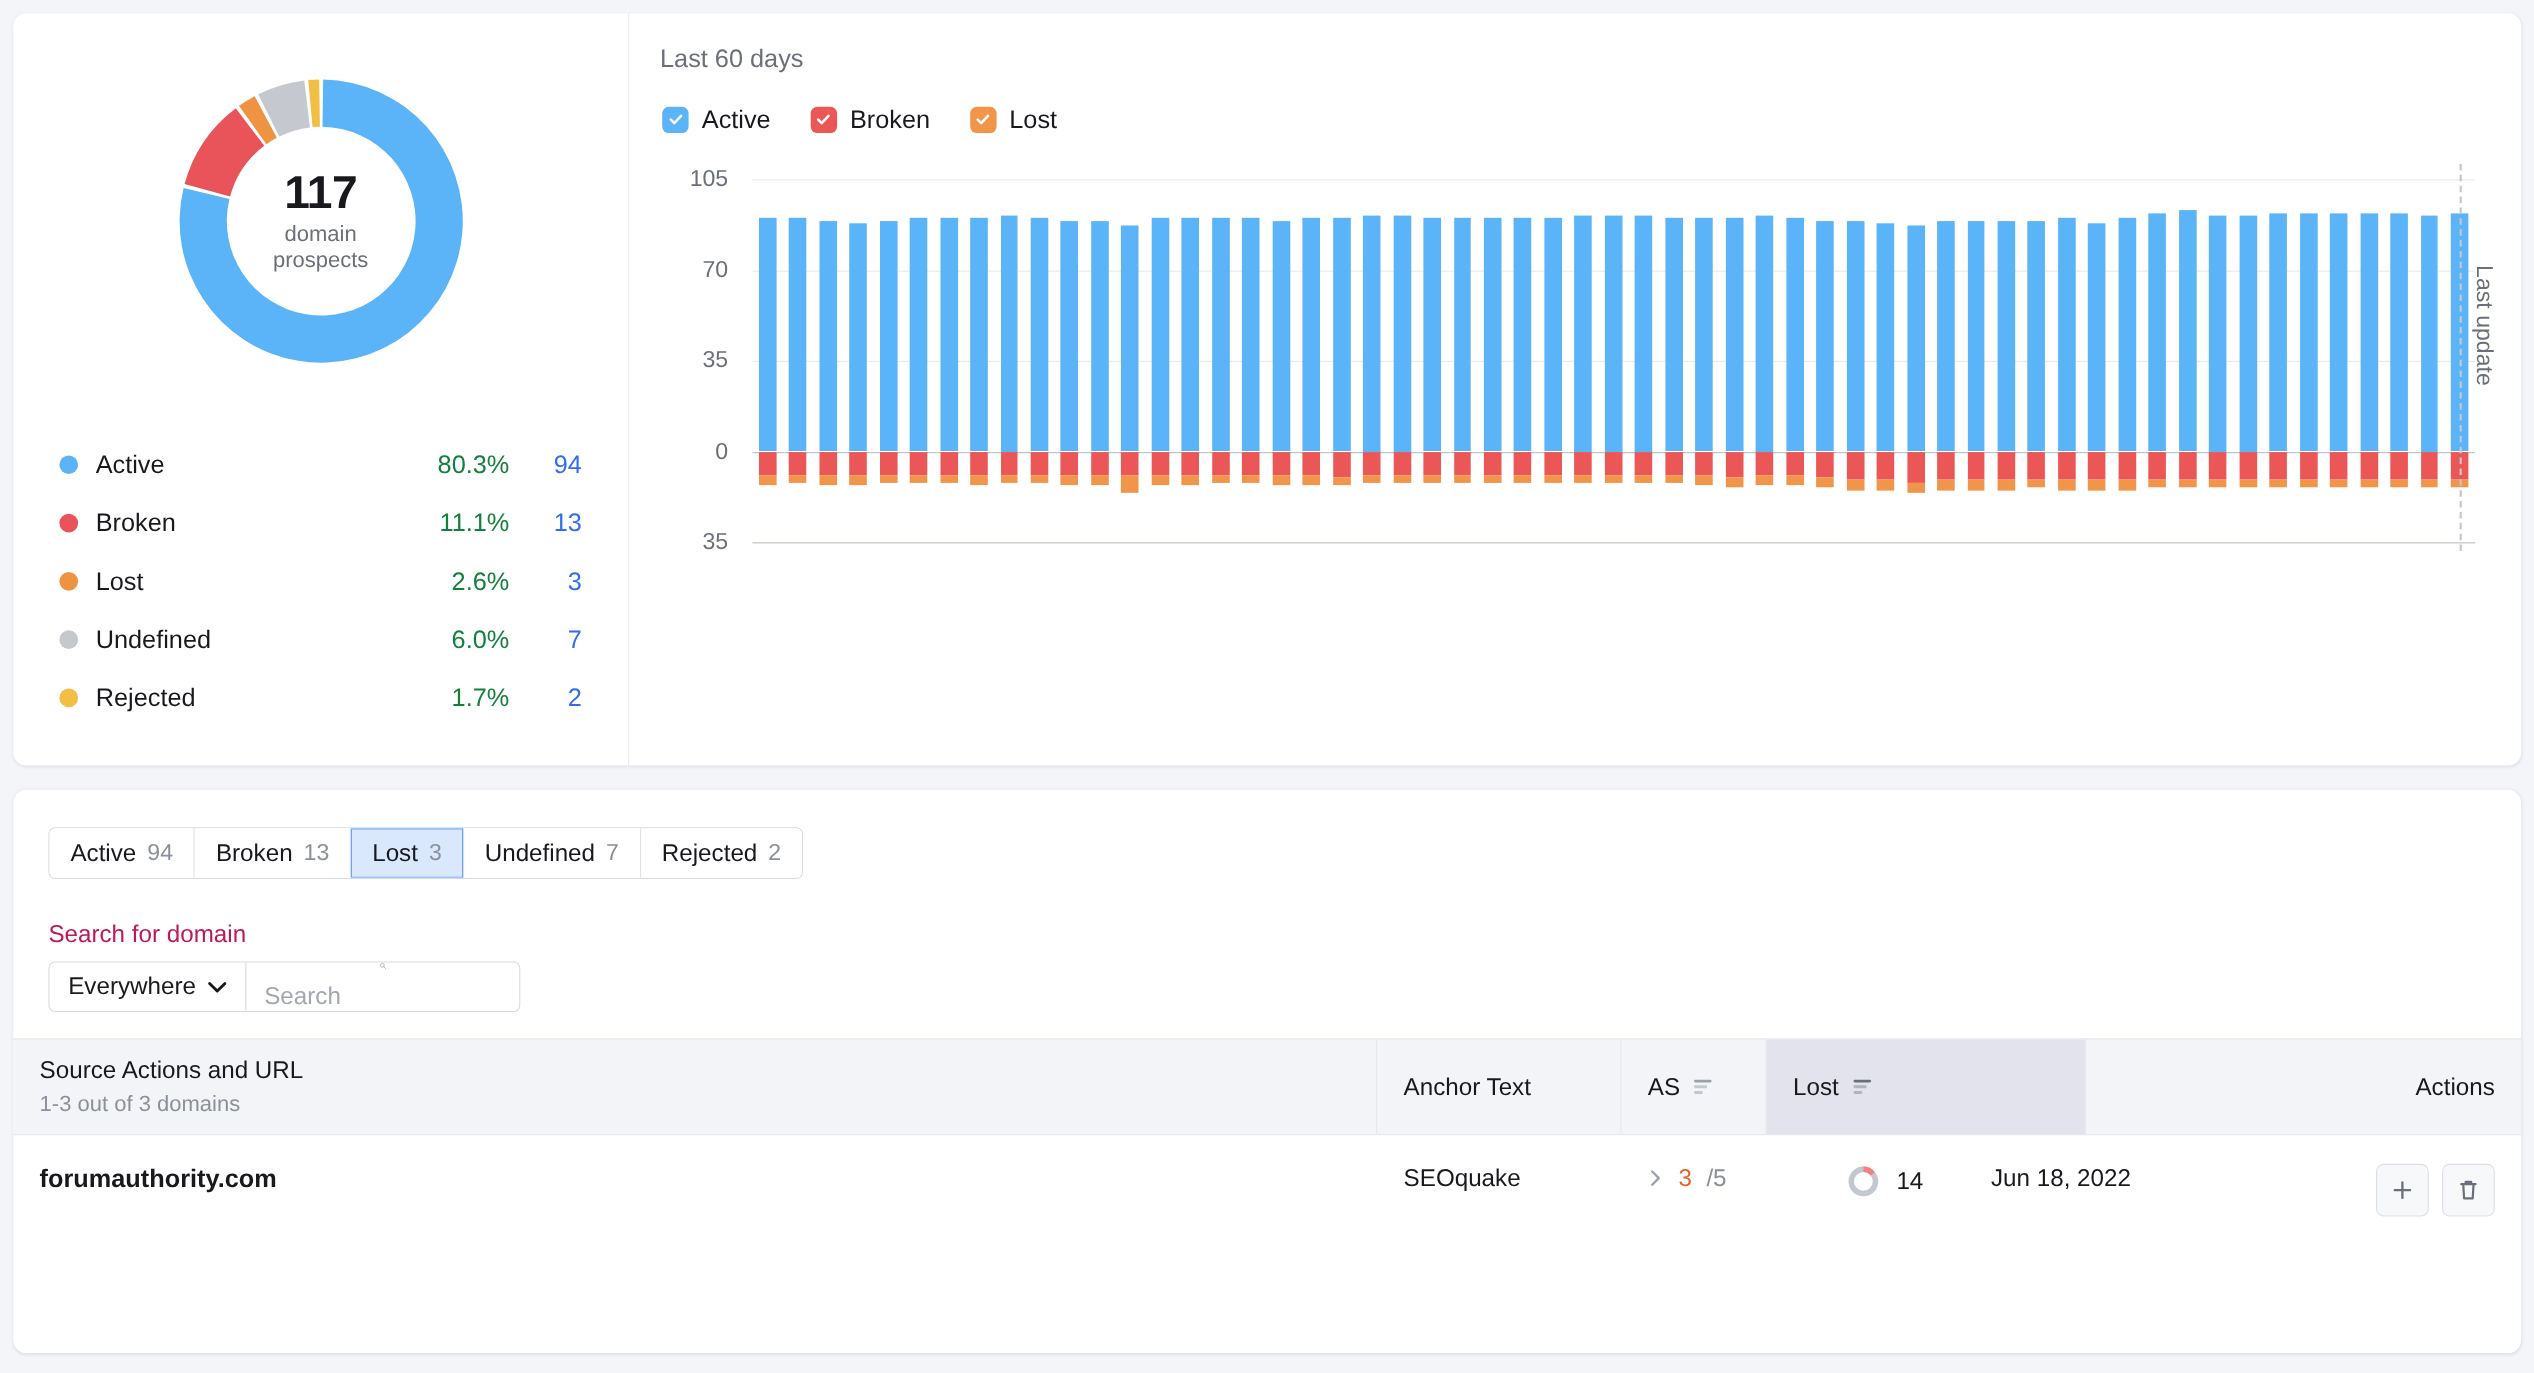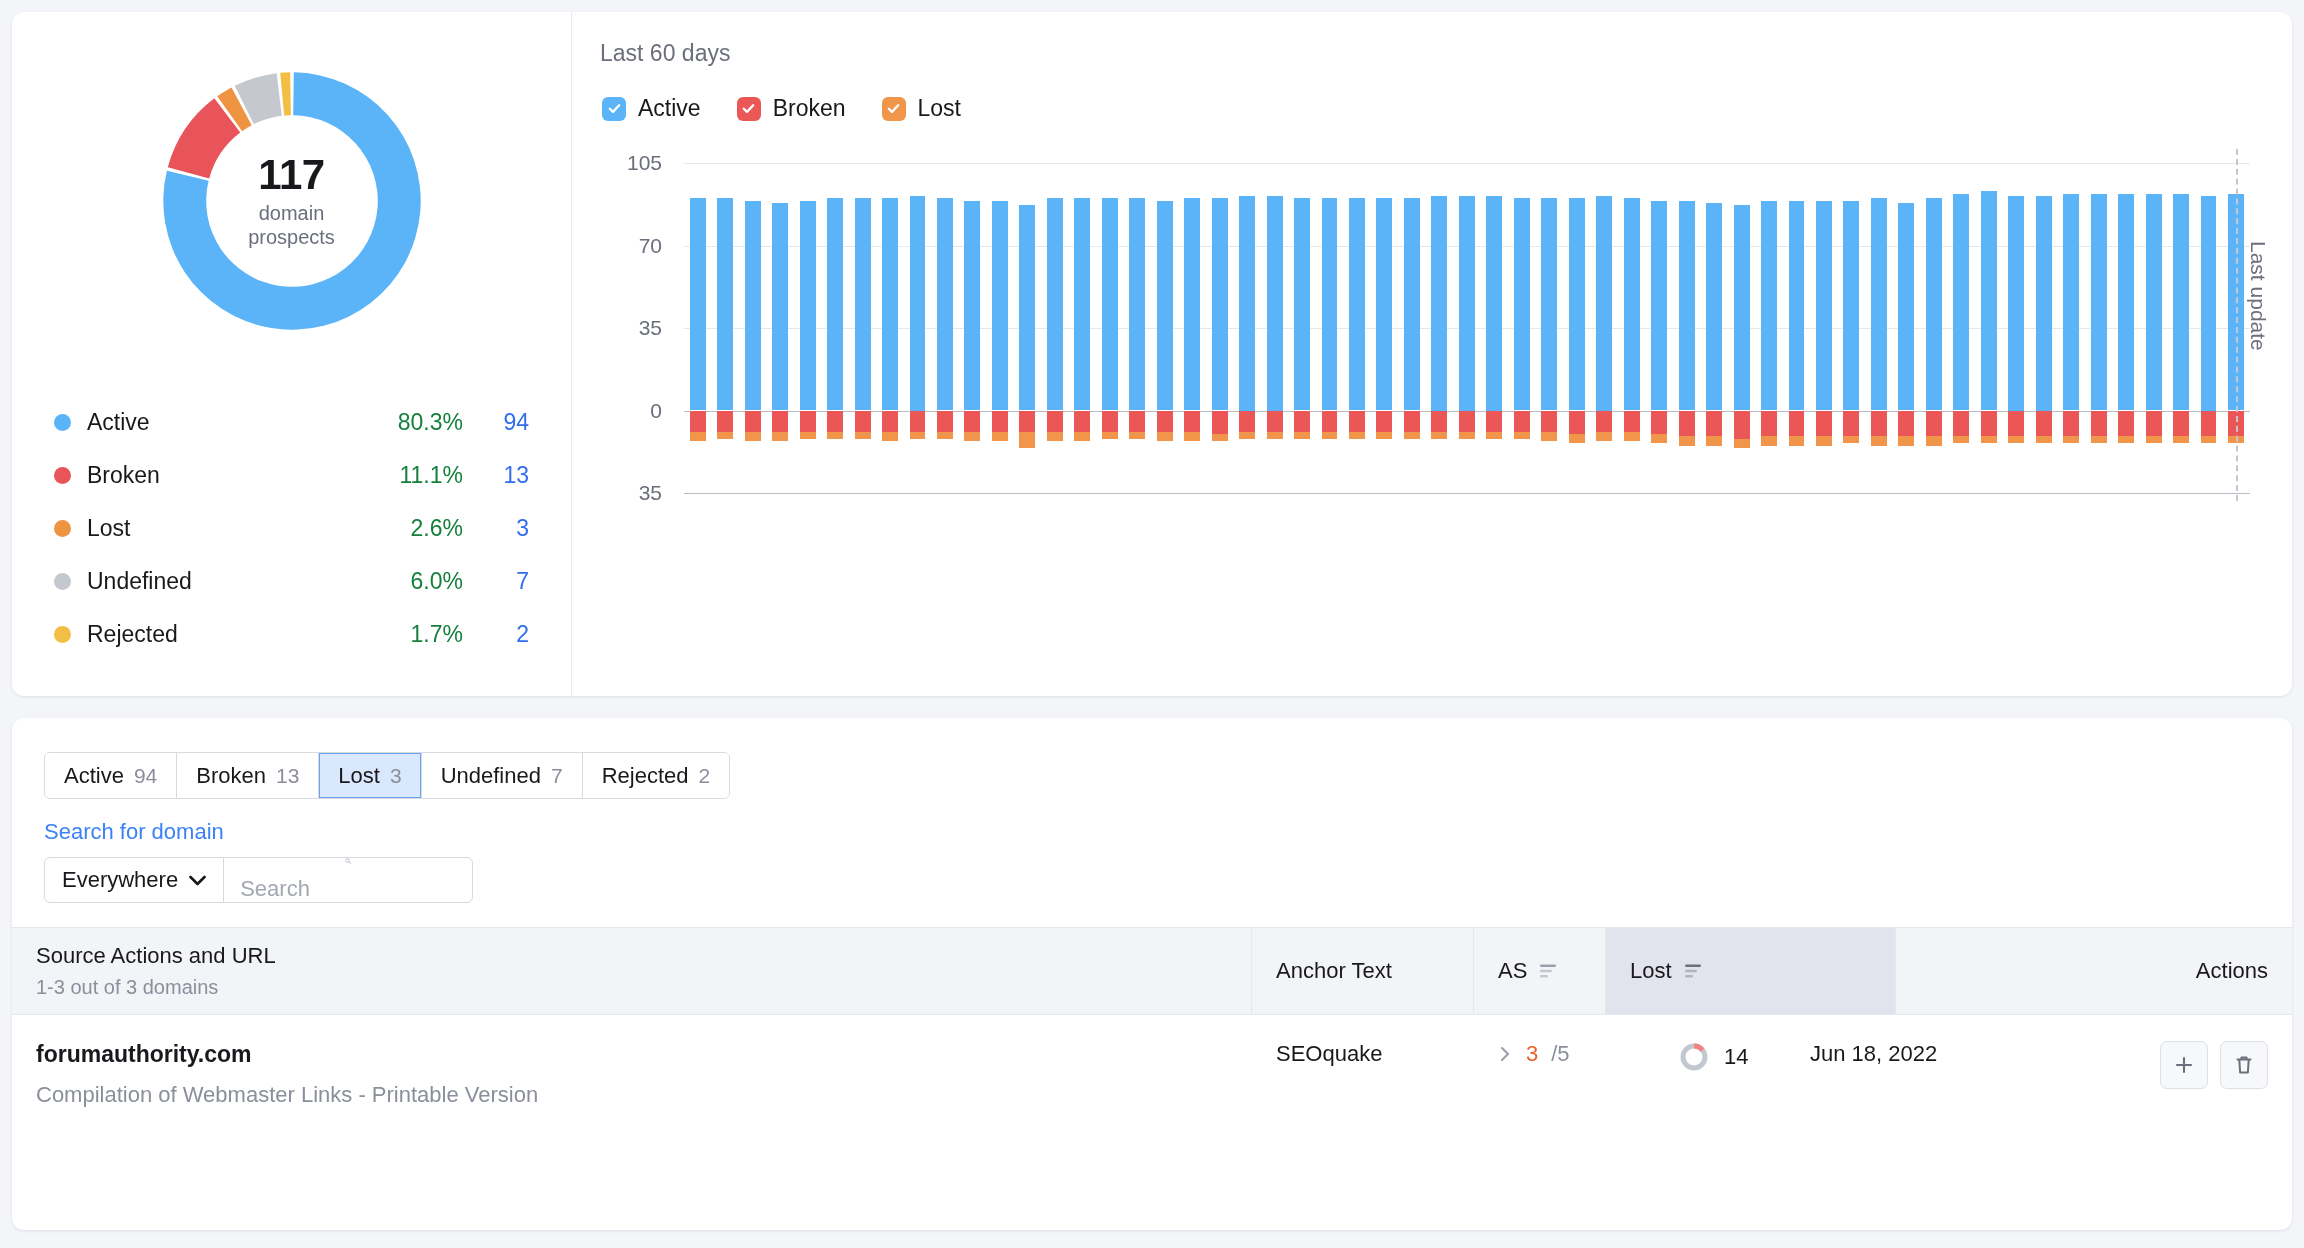--- a/index.html
+++ b/index.html
@@ -88,21 +88,21 @@
   }
   .tab {
     display: flex; align-items: center; gap: 10px;
     padding: 0 19px; font-size: 22px; color: #19191d; cursor: pointer;
     border-right: 1px solid #d7dae1; background: #fff;
   }
   .tab:last-child { border-right: none; }
   .tab .cnt { color: #8a8f9b; font-size: 21px; }
   .tab.active { background: #d9e8fd; box-shadow: inset 0 0 0 1px #6ba4f5; }
 
-  .search-label { font-size: 22px; color: #3b82f6; margin: 20px 0 0 32px; }
+  .search-label { font-size: 22px; color: #be185d; margin: 37px 0 0 32px; }
   .search-row { display: flex; align-items: center; margin: 12px 0 0 32px; height: 46px; }
   .search-group { display: flex; align-items: stretch; border: 1px solid #d7dae1; border-radius: 6px; overflow: hidden; height: 46px;}
   .everywhere { display: flex; align-items: center; gap: 11px; padding: 0 17px; font-size: 22px; color: #19191d; cursor: pointer; border-right: 1px solid #d7dae1;}
   .search-box { display: flex; align-items: center; gap: 12px; padding: 0 16px; width: 248px; flex-direction: column;}
   .search-box input { border: none; outline: none; font-size: 22px; color: #19191d; font-family: inherit; width: 100%; background: transparent;}
   .search-box input::placeholder { color: #a3a7b1; }
 
   .thead {
     display: flex; align-items: stretch; background: #f3f4f8;
     border-top: 1px solid #e6e8ee; border-bottom: 1px solid #e6e8ee;
@@ -736,21 +736,20 @@
             <span>Actions</span>
           </div>
       </div>
     </div>
 
     
     <div id="table-body">
         <div class="trow">
           <div class="td c-domain">
          <div class="domain-name">forumauthority.com</div>
-         <div class="domain-desc">Compilation of Webmaster Links - Printable Version</div>
        </div>
        <div class="td c-anchor">
          <span>SEOquake</span>
        </div>
        <div class="td c-rating">
          <div class="rating-cell">
            <svg width="15" height="20" viewBox="0 0 15 20">
              <path d="M4 4 L10 10 L4 16" fill="none" stroke="#9aa0ab" stroke-width="2.1" stroke-linecap="round" stroke-linejoin="round"></path>
            </svg>
            <span class="rating-val">3</span>

